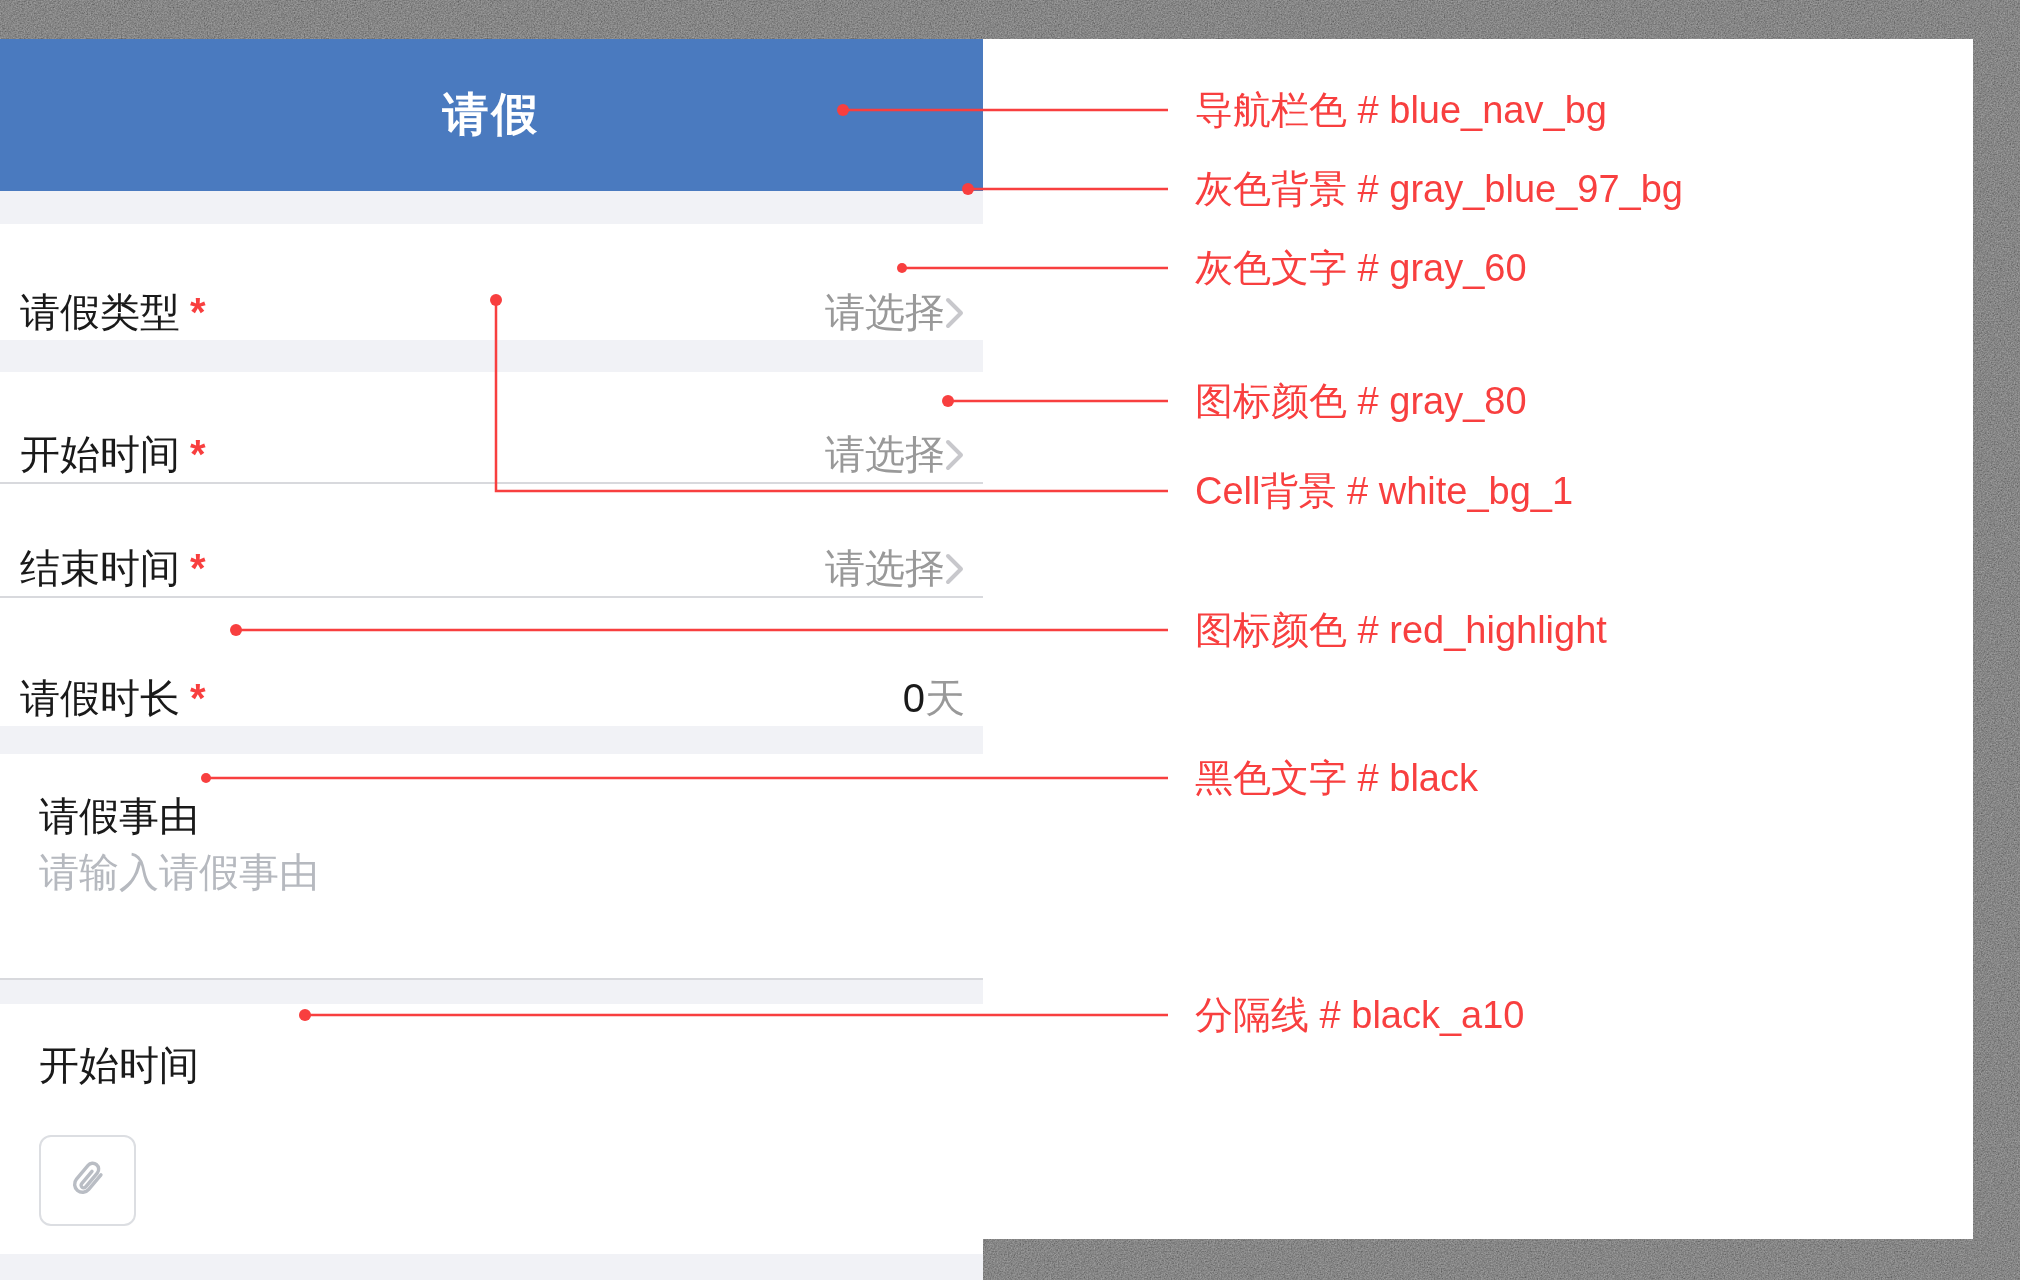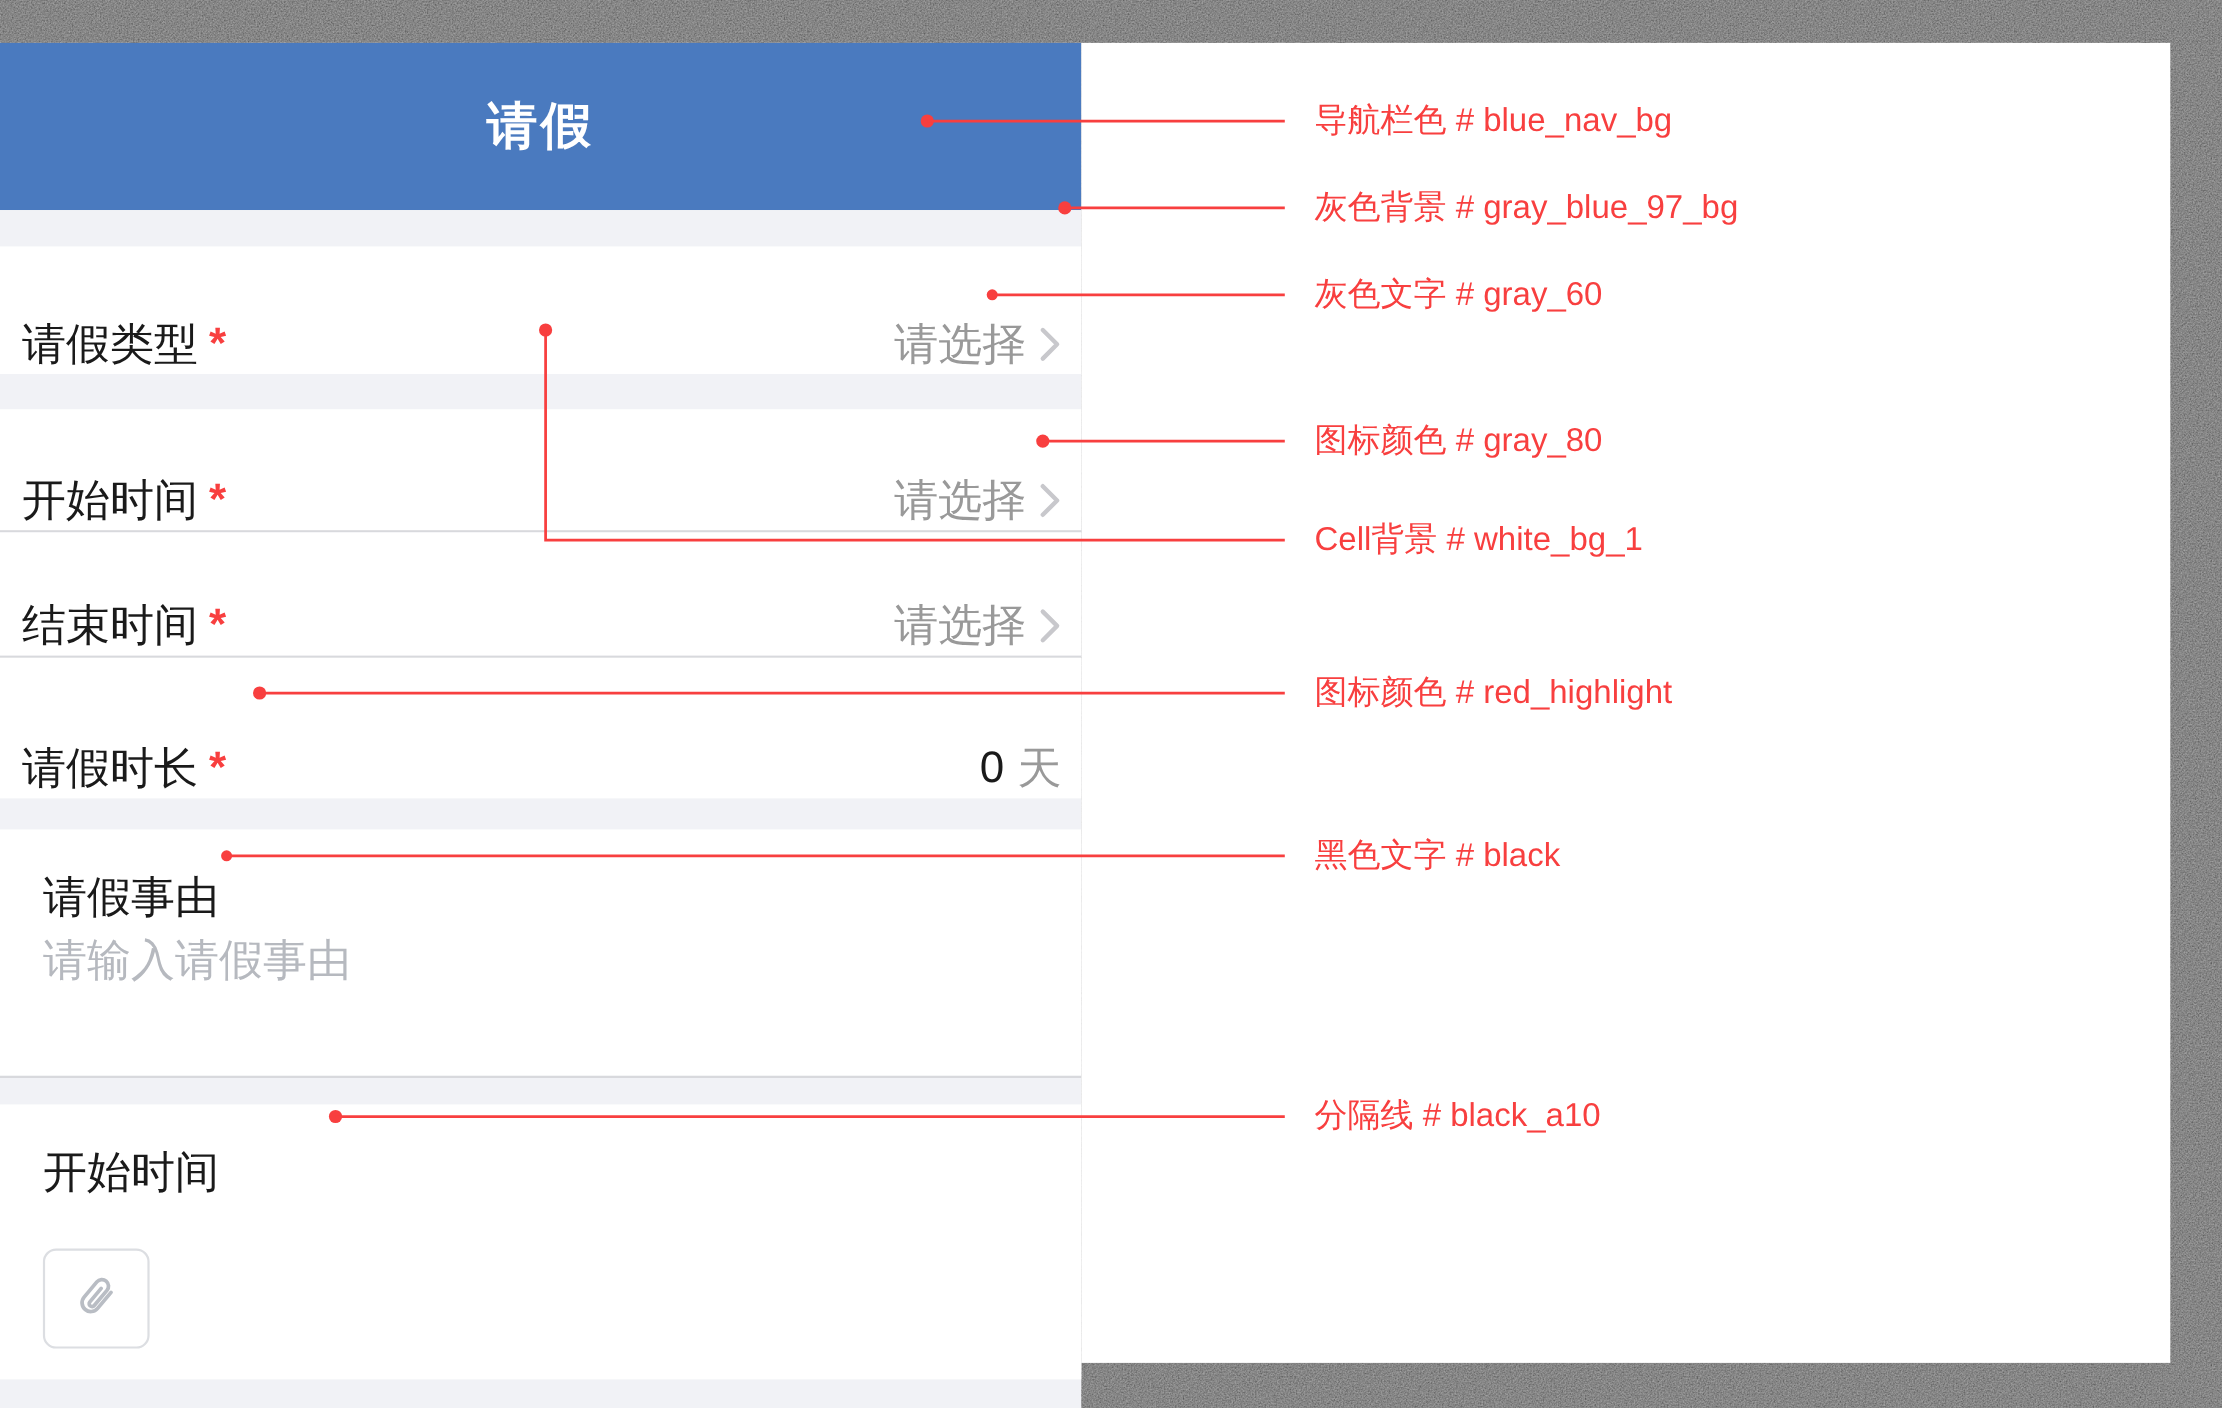--- a/index.html
+++ b/index.html
@@ -18,21 +18,21 @@
   .nav-title{color:#fff;font-size:46px;font-weight:700;letter-spacing:3px}
   .gap{background:var(--gray_blue_97_bg,#f1f2f6)}
   .g1{height:33px}.g2{height:32px}.g3{height:28px}
   .gdiv{height:26px;border-top:2px solid var(--black_a10,rgba(0,0,0,0.1))}
   .cell{background:var(--white_bg_1,#fff);display:flex;align-items:flex-end;
         justify-content:space-between;padding:0 18px 0 20px}
   .c1{height:116px}.c2{height:110px}.c3{height:112px}.c4{height:128px}
   .divider{height:2px;background:var(--black_a10,rgba(0,0,0,0.08))}
   .lbl{font-size:40px;color:var(--black,#1a1a1a);font-weight:500;display:flex;align-items:center}
   .req{color:var(--red_highlight,#f83f3f);margin-left:10px;font-size:40px;font-weight:700}
-  .val{display:flex;align-items:center;gap:12px;font-size:40px;color:var(--gray_60,#999)}
+  .val{display:flex;align-items:center;font-size:40px;color:var(--gray_60,#999)}
   .val .num{color:var(--black,#1a1a1a)}
   .val .unit{color:var(--gray_60,#999)}
   .chev{flex:0 0 auto}
   .chev polyline{stroke:var(--gray_80,#c8c8cc);stroke-width:4;fill:none;
                  stroke-linecap:round;stroke-linejoin:round}
   .reason{height:224px;background:var(--white_bg_1,#fff);padding:36px 39px 0}
   .rlabel{font-size:40px;color:var(--black,#1a1a1a);font-weight:500;line-height:52px;display:inline-block}
   .rinput{display:block;width:100%;height:170px;border:none;outline:none;resize:none;
           background:transparent;font-family:inherit;font-size:40px;color:var(--black,#1a1a1a);
           margin-top:3px}
@@ -43,21 +43,21 @@
               background:#fff;display:flex;align-items:center;justify-content:center;cursor:pointer}
   .clip{transform:rotate(0deg)}
   .clip path{stroke:#b9bdc4;stroke-width:3.4;fill:none;stroke-linecap:round}
 
   
   .anno-panel{position:absolute;left:983px;top:39px;width:990px;height:1200px;
               background:#ffffff;z-index:2}
   .overlay{position:absolute;left:0;top:0;z-index:4;pointer-events:none}
   .redline{stroke:var(--red_highlight,#f83f3f);stroke-width:2.5;fill:none}
   .reddot{fill:var(--red_highlight,#f83f3f)}
-  .anno{position:absolute;left:1195px;z-index:5;font-size:30px;line-height:48px;
+  .anno{position:absolute;left:1195px;z-index:5;font-size:38px;line-height:48px;
         color:var(--red_highlight,#f83f3f);white-space:nowrap}
 </style>
 </head>
 <body>
 
 <svg class="noise" width="2020" height="1280" aria-hidden="true">
   <defs>
     <filter id="noiseF" x="0" y="0" width="100%" height="100%">
       <feTurbulence type="fractalNoise" baseFrequency="0.7" numOctaves="3" stitchTiles="stitch"></feTurbulence>
       <feColorMatrix type="saturate" values="0"></feColorMatrix>

